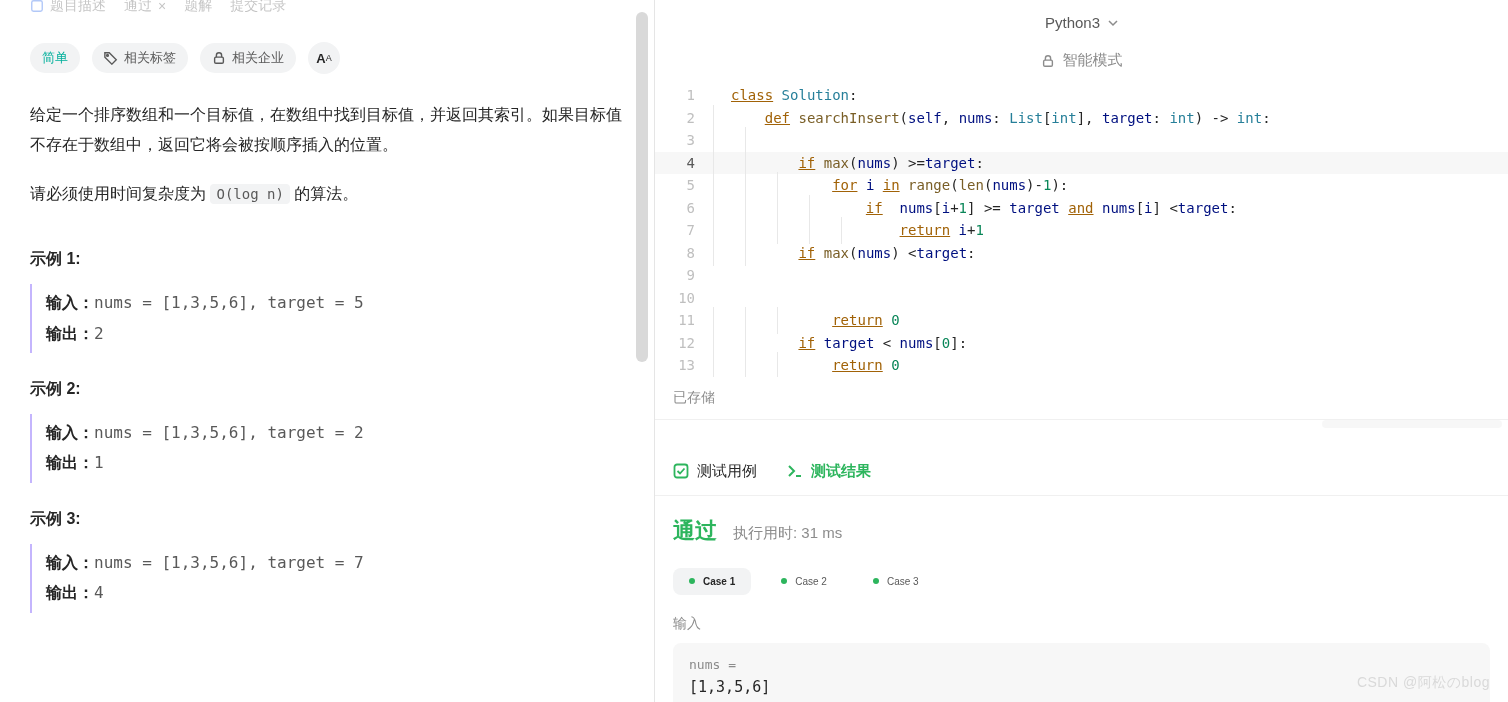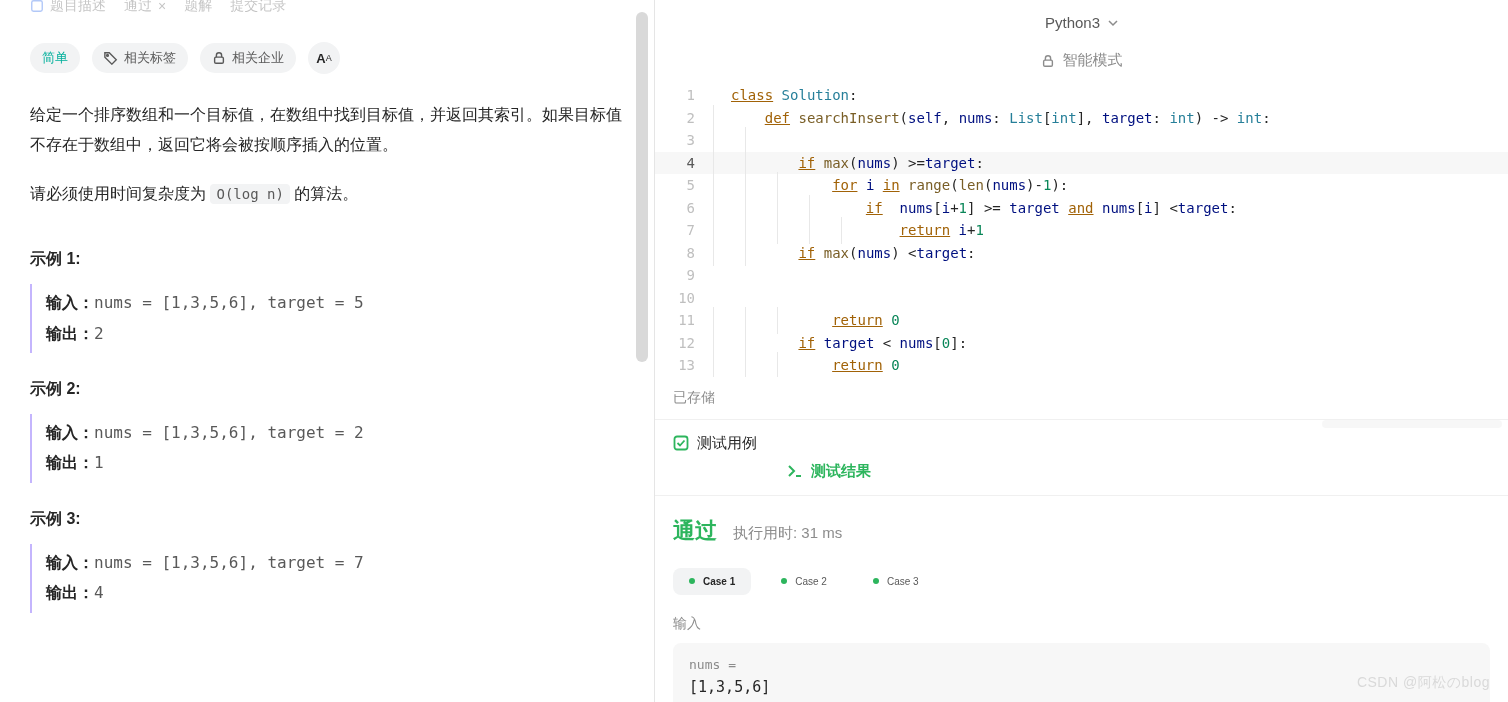--- a/index.html
+++ b/index.html
@@ -50,21 +50,21 @@
     .codecell { padding-left: 18px; white-space: pre; position: relative; }
     .guide { position: absolute; top: -2px; bottom: -2px; width: 1px; background: #e8e8e8; }
     .kw { color: #a16207; text-decoration: underline; }
     .cls { color: #267f99; }
     .fn { color: #795e26; }
     .nm { color: #001080; }
     .num { color: #098658; }
     .ty { color: #267f99; }
 
     .status-bar { padding: 12px 18px; font-size: 14px; color: #8c8c8c; border-bottom: 1px solid #f0f0f0; }
-    .results-hdr { display: flex; align-items: flex-start; gap: 30px; padding: 14px 18px; font-size: 15px; border-bottom: 1px solid #f0f0f0; }
+    .results-hdr { display: flex; align-items: flex-end; gap: 30px; padding: 14px 18px; font-size: 15px; border-bottom: 1px solid #f0f0f0; }
     .rh-item { display: flex; align-items: center; gap: 8px; color: #262626; cursor: pointer; }
     .rh-item.green { color: #2db55d; font-weight: 600; margin-top: 28px; }
     .rh-item svg { width: 16px; height: 16px; }
     .result-body { padding: 20px 18px 10px; }
     .pass-line { display: flex; align-items: baseline; gap: 16px; margin-bottom: 22px; }
     .pass { color: #2db55d; font-size: 22px; font-weight: 600; }
     .runtime { color: #8c8c8c; font-size: 15px; }
     .case-tabs { display: flex; gap: 14px; margin-bottom: 20px; }
     .case-tab { display: inline-flex; align-items: center; gap: 8px; padding: 8px 16px; border-radius: 8px; font-size: 10px; cursor: pointer; color: #595959; }
     .case-tab .dot { width: 6px; height: 6px; border-radius: 50%; background: #2db55d; display: inline-block; }

